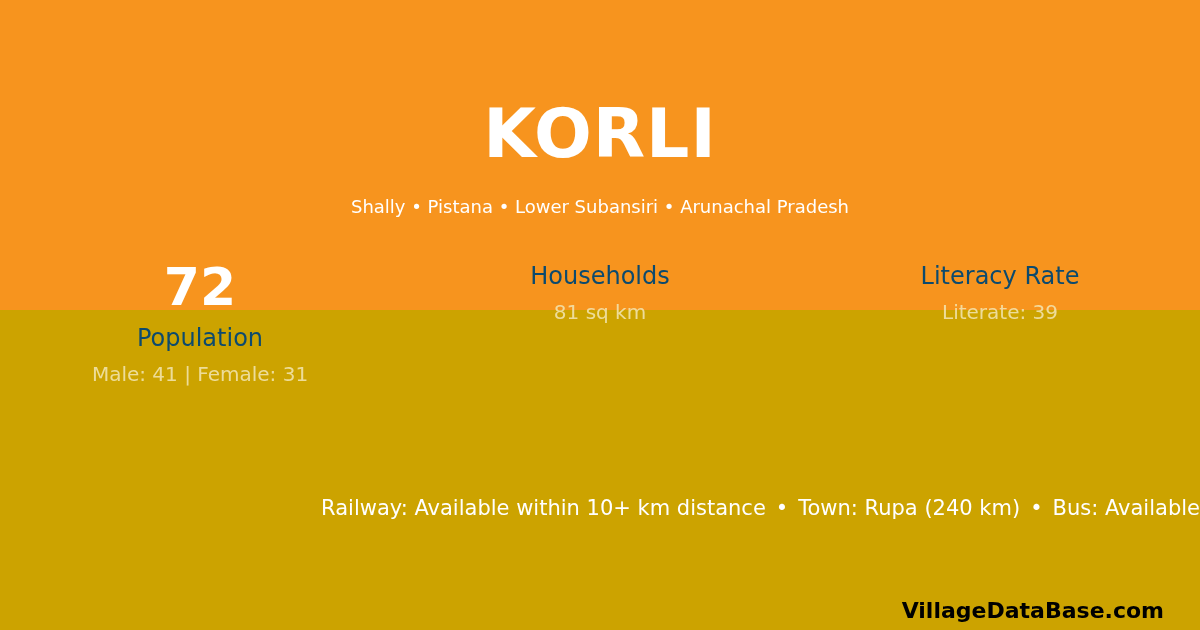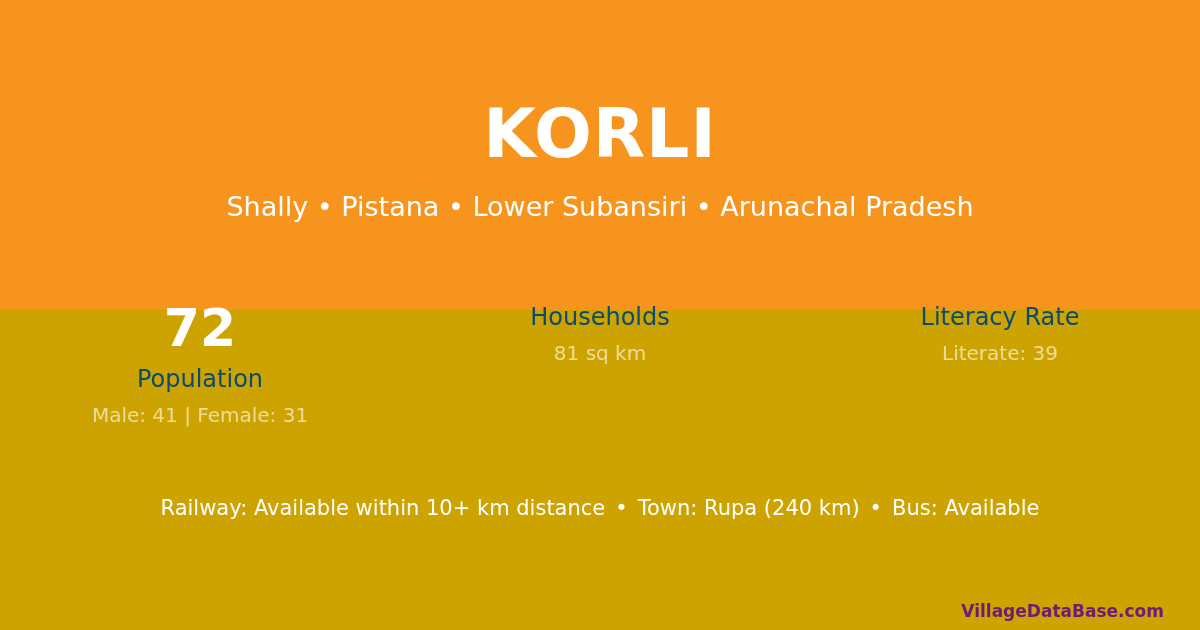--- a/index.html
+++ b/index.html
@@ -56,33 +56,32 @@
     line-height: 80px;
     white-space: nowrap;
   }
   .subtitle {
     position: absolute;
     left: 0;
     top: 181px;
     width: 1200px;
     text-align: center;
     color: #ffffff;
-    font-size: 27px;
+    font-size: 18px;
     font-weight: normal;
     line-height: 36px;
     white-space: nowrap;
   }
   .stats {
     position: absolute;
     left: 0;
     top: 248px;
     width: 1200px;
     display: flex;
     flex-direction: row;
-    margin-top: 41px;
   }
   .stat {
     flex: 1 1 0;
     text-align: center;
   }
   .stat-value {
     color: #ffffff;
     font-size: 52px;
     font-weight: bold;
     line-height: 62px;
@@ -103,38 +102,38 @@
     line-height: 22px;
     margin-top: 9px;
     white-space: nowrap;
     opacity: 0.85;
   }
   .infra {
     position: absolute;
     left: 0;
     top: 485px;
     width: 1200px;
-    text-align: center;
+    text-align: right;
     color: #ffffff;
     font-size: 21px;
     font-weight: normal;
     line-height: 30px;
     white-space: nowrap;
   }
   .infra .sep {
     display: inline-block;
     padding: 0 10px;
     color: #ffffff;
   }
   .brand {
     position: absolute;
     right: 36px;
     top: 589px;
-    color: #701a75;
-    font-size: 17px;
+    color: #000000;
+    font-size: 22px;
     font-weight: bold;
     line-height: 28px;
     white-space: nowrap;
     text-align: right;
   }
 </style>
 </head>
 <body>
 
 <div class="card">

